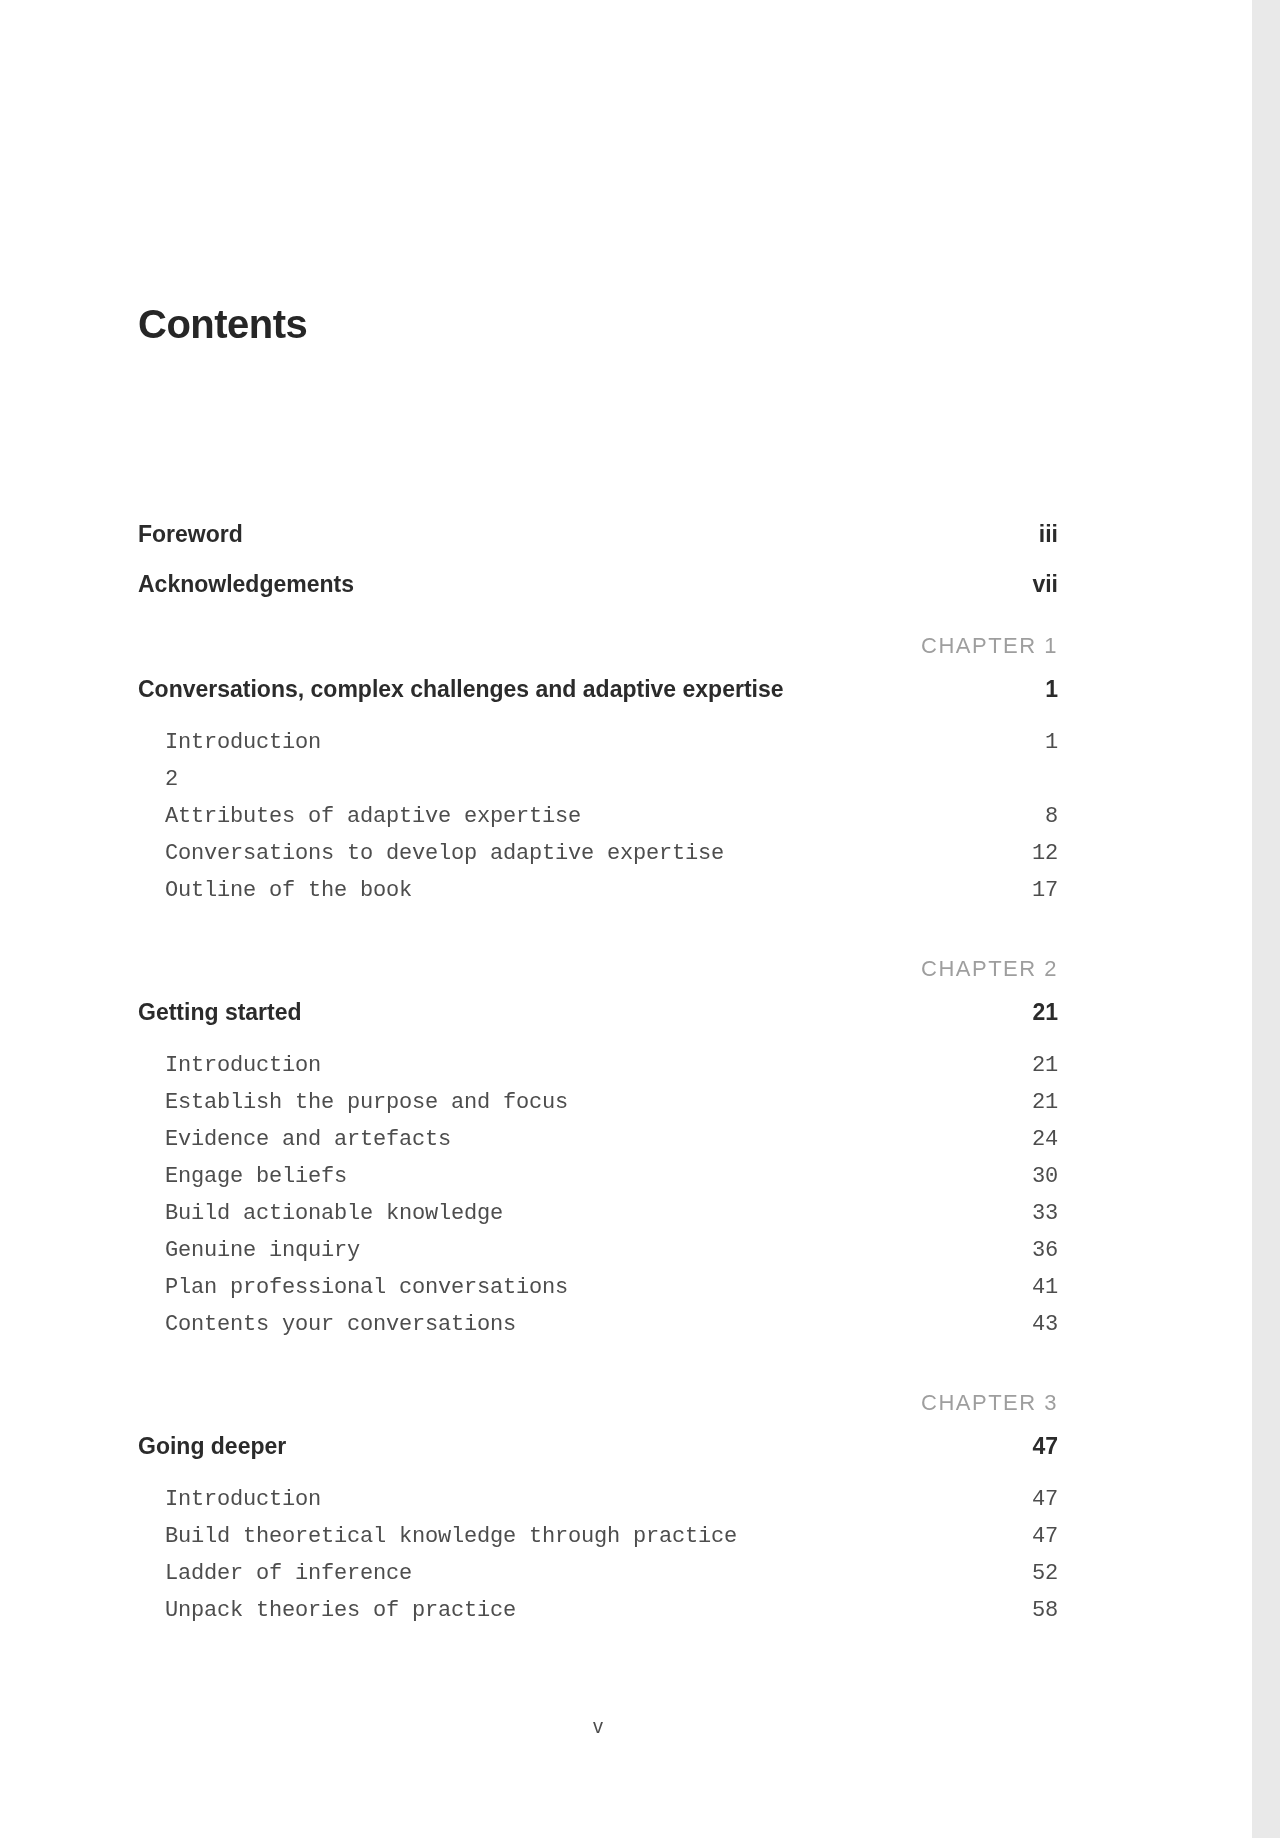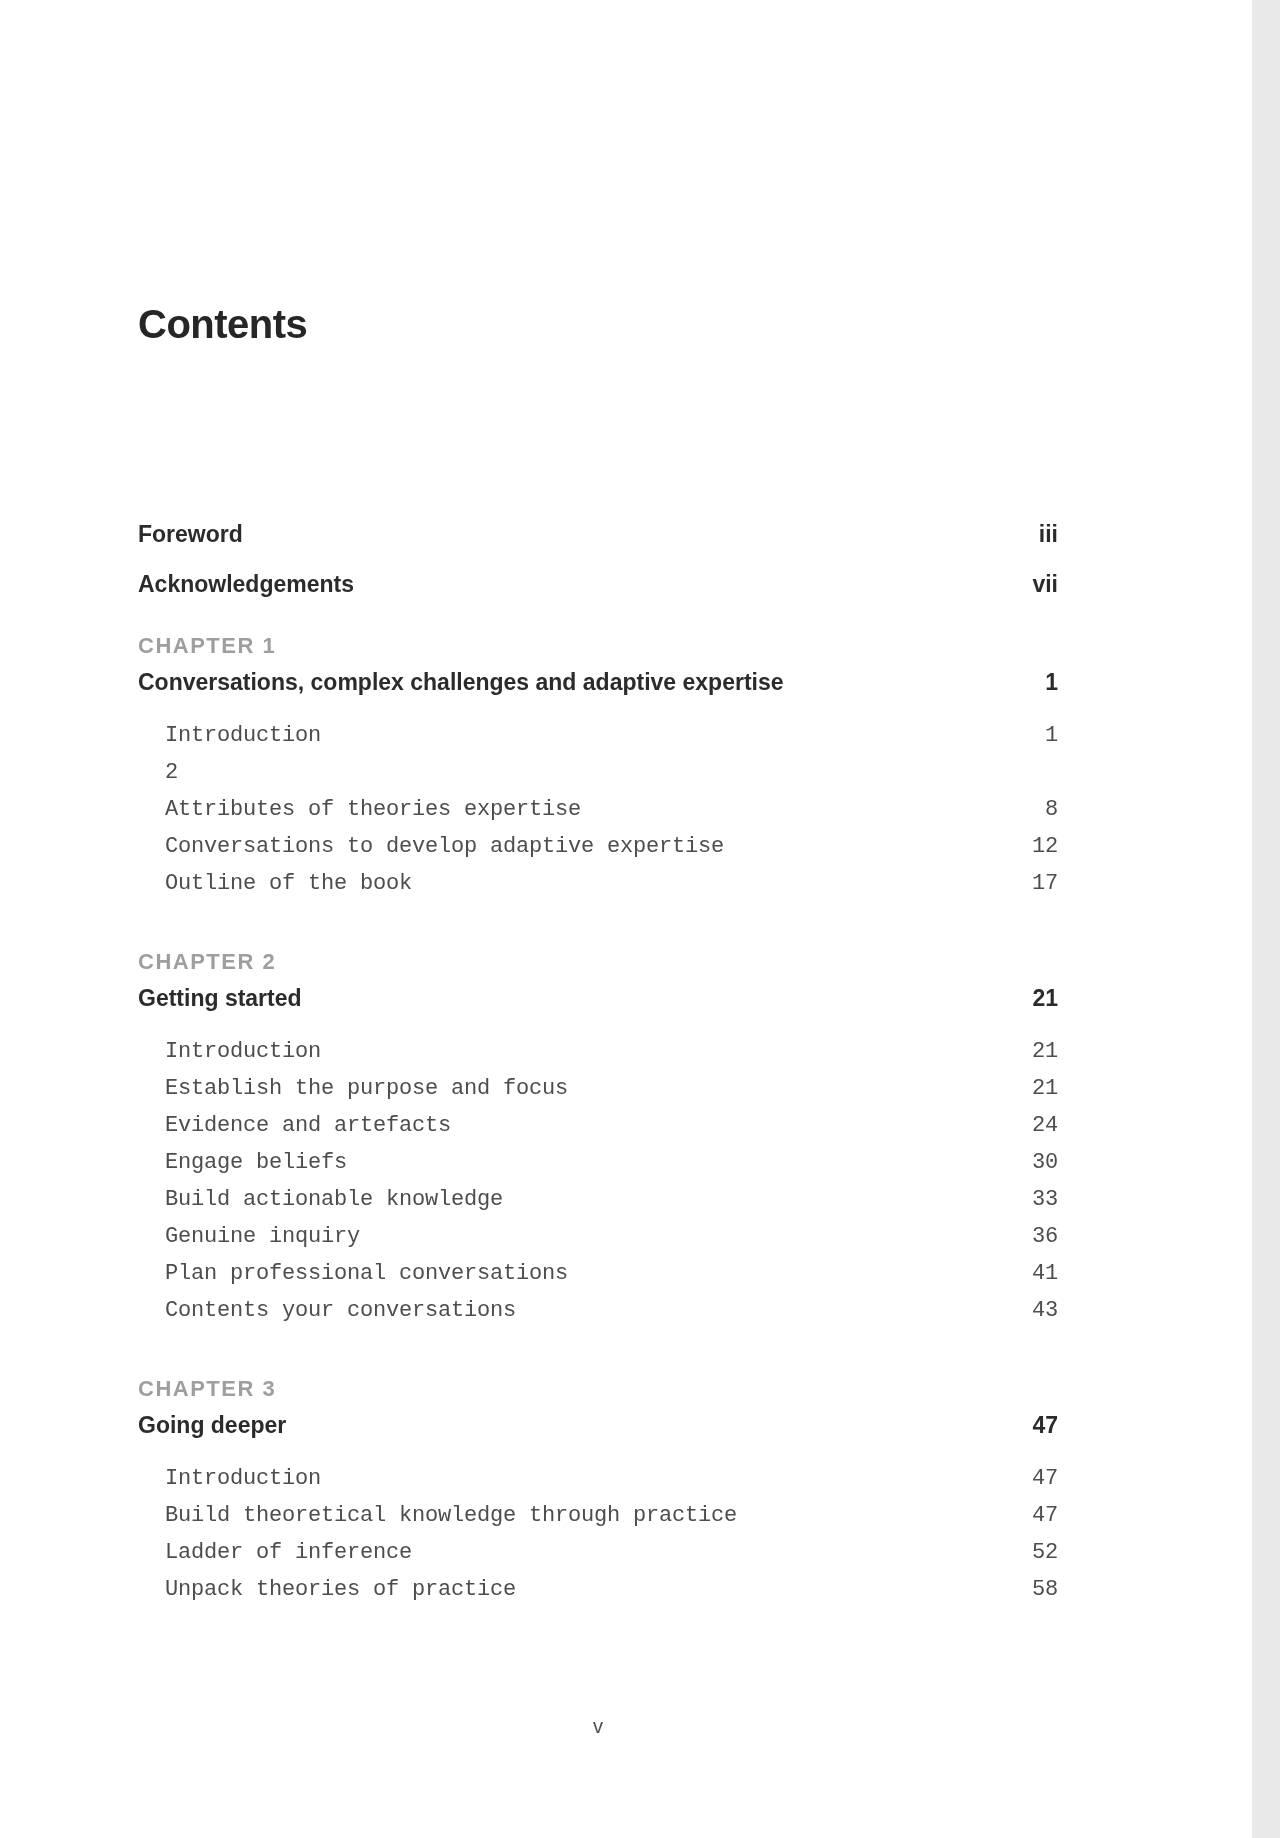--- a/index.html
+++ b/index.html
@@ -41,26 +41,27 @@
     line-height: 28px;
     font-weight: 700;
     color: var(--c-bold, #2b2b2b);
     margin-bottom: 22px;
   }
   .chapter { margin-top: 52px; }
   .chapter.first { margin-top: 35px; }
   .chapter-kicker {
     font-size: 22px;
     line-height: 26px;
-    font-weight: 700;
+    font-weight: 400;
     letter-spacing: 1.5px;
     color: var(--c-kicker, #9e9e9e);
+    text-align: right;
   }
   .chapter-title-row {
-    margin-top: 8px;
+    margin-top: 15px;
     font-size: 23px;
     line-height: 30px;
     font-weight: 700;
     color: var(--c-bold, #2b2b2b);
   }
   .chapter-sections { margin-top: 26px; }
   .section-row {
     padding-left: 27px;
     font-size: 22px;
     line-height: 26px;
@@ -109,21 +110,21 @@
           </div>
           <div class="chapter-sections">
             <div class="toc-row section-row">
               <span>Introduction</span>
               <span>1</span>
             </div>
             <div class="toc-row section-row">
               <span>2</span>
             </div>
             <div class="toc-row section-row">
-              <span>Attributes of theories expertise</span>
+              <span>Attributes of adaptive expertise</span>
               <span>8</span>
             </div>
             <div class="toc-row section-row">
               <span>Conversations to develop adaptive expertise</span>
               <span>12</span>
             </div>
             <div class="toc-row section-row">
               <span>Outline of the book</span>
               <span>17</span>
             </div>

